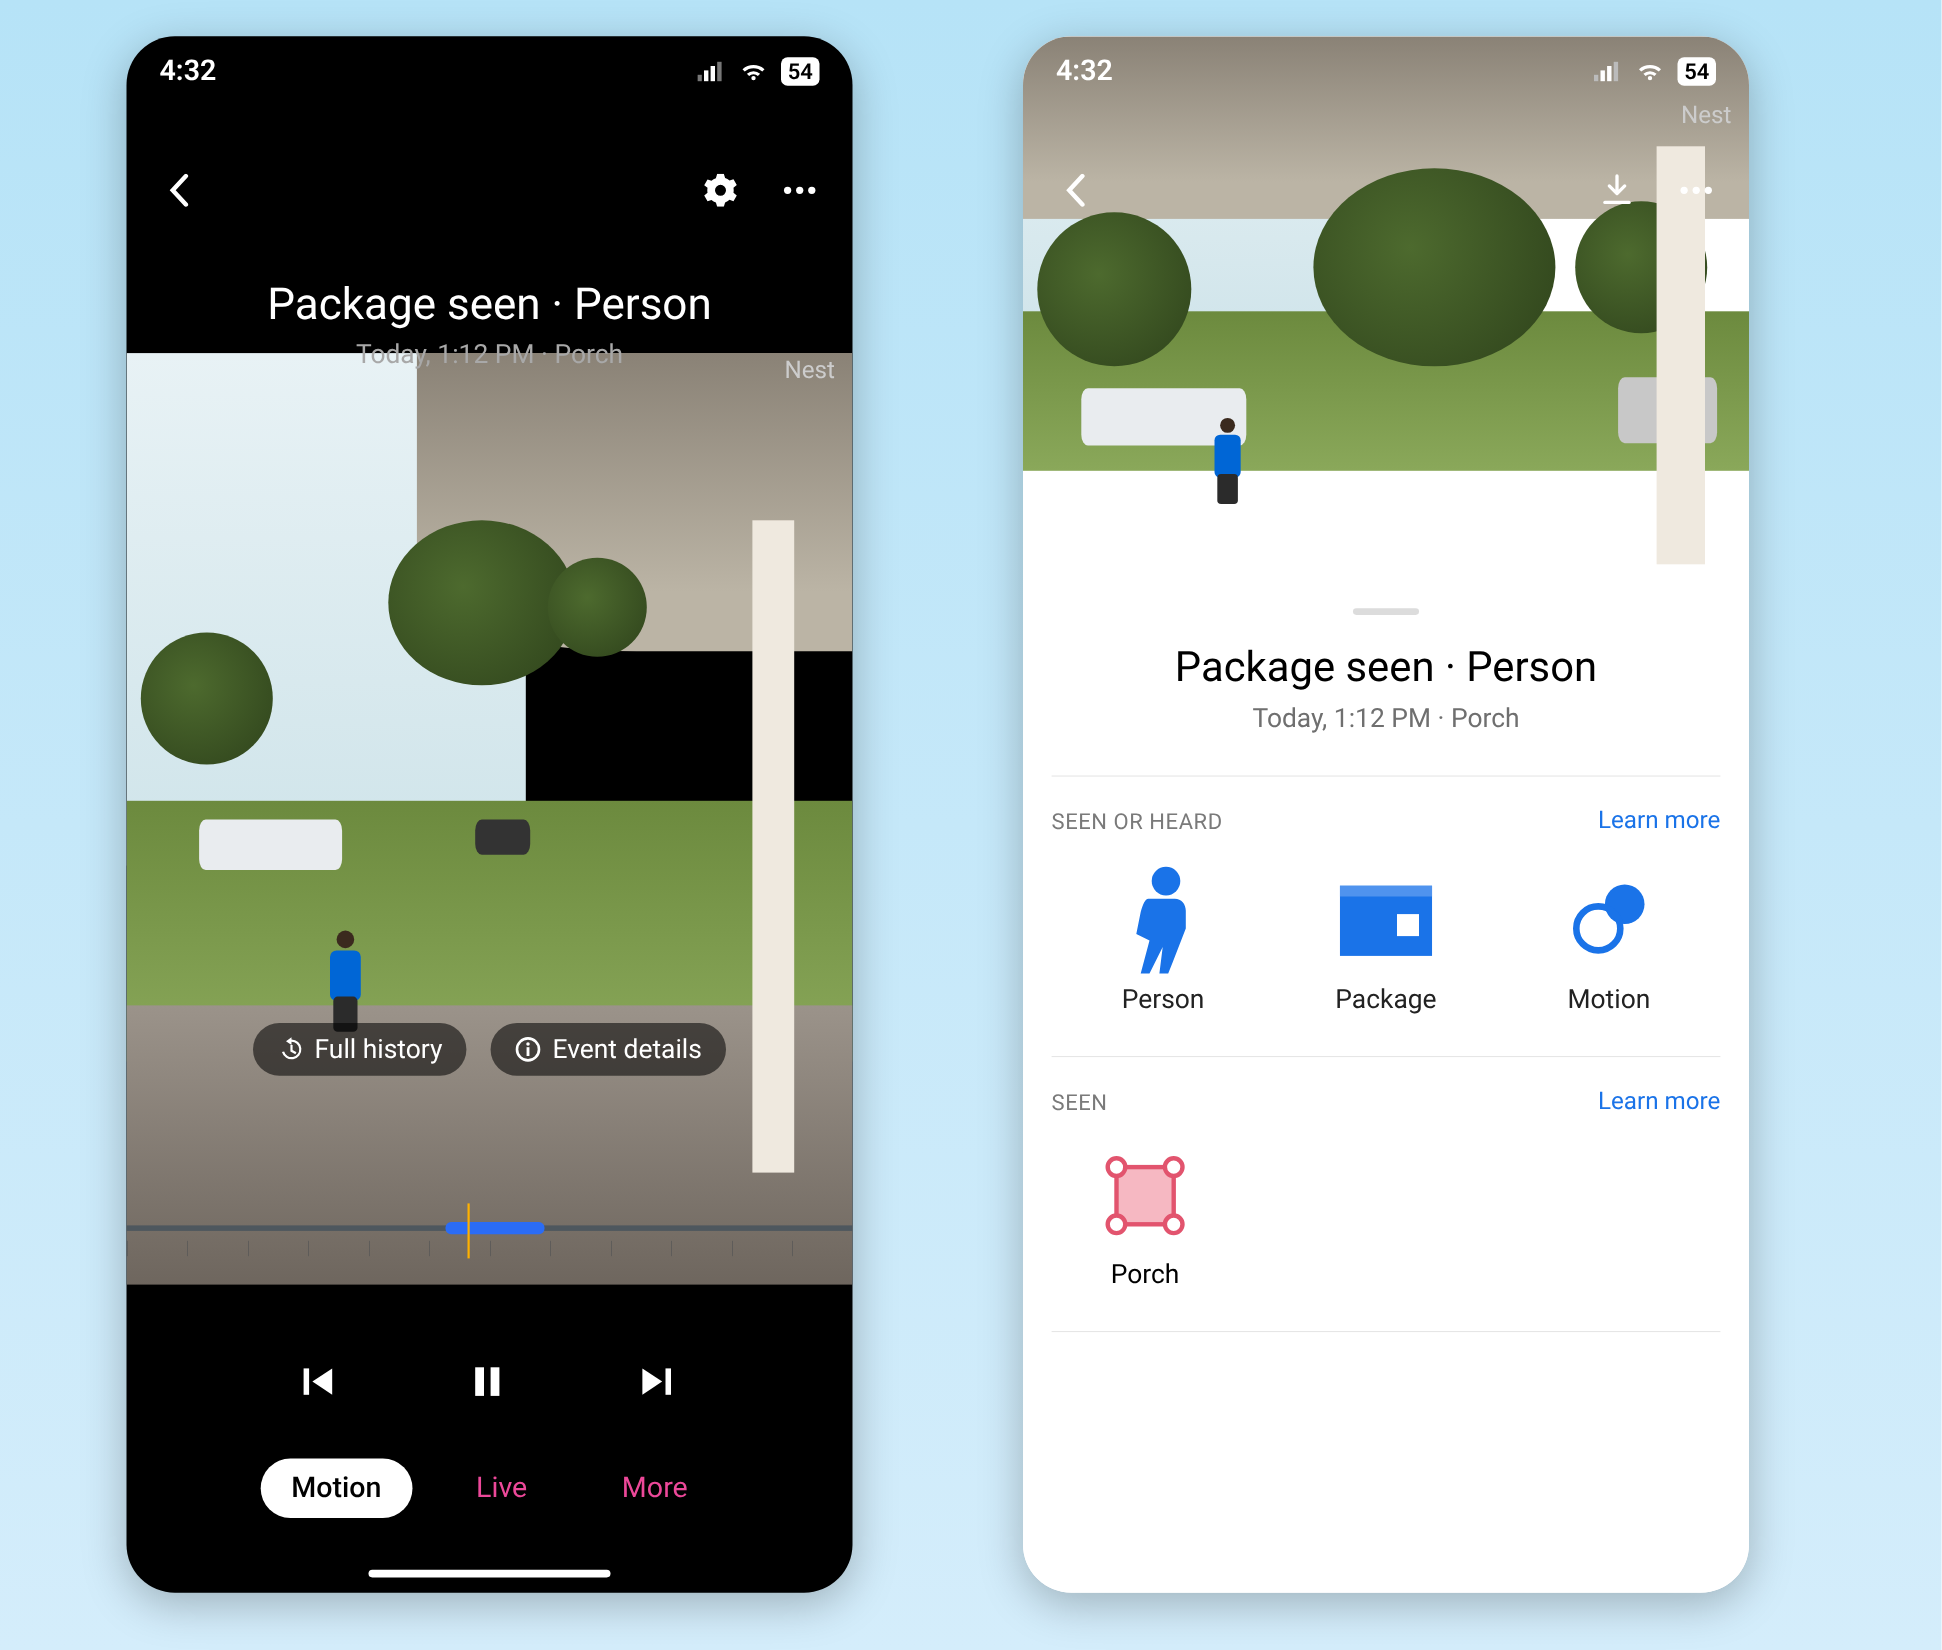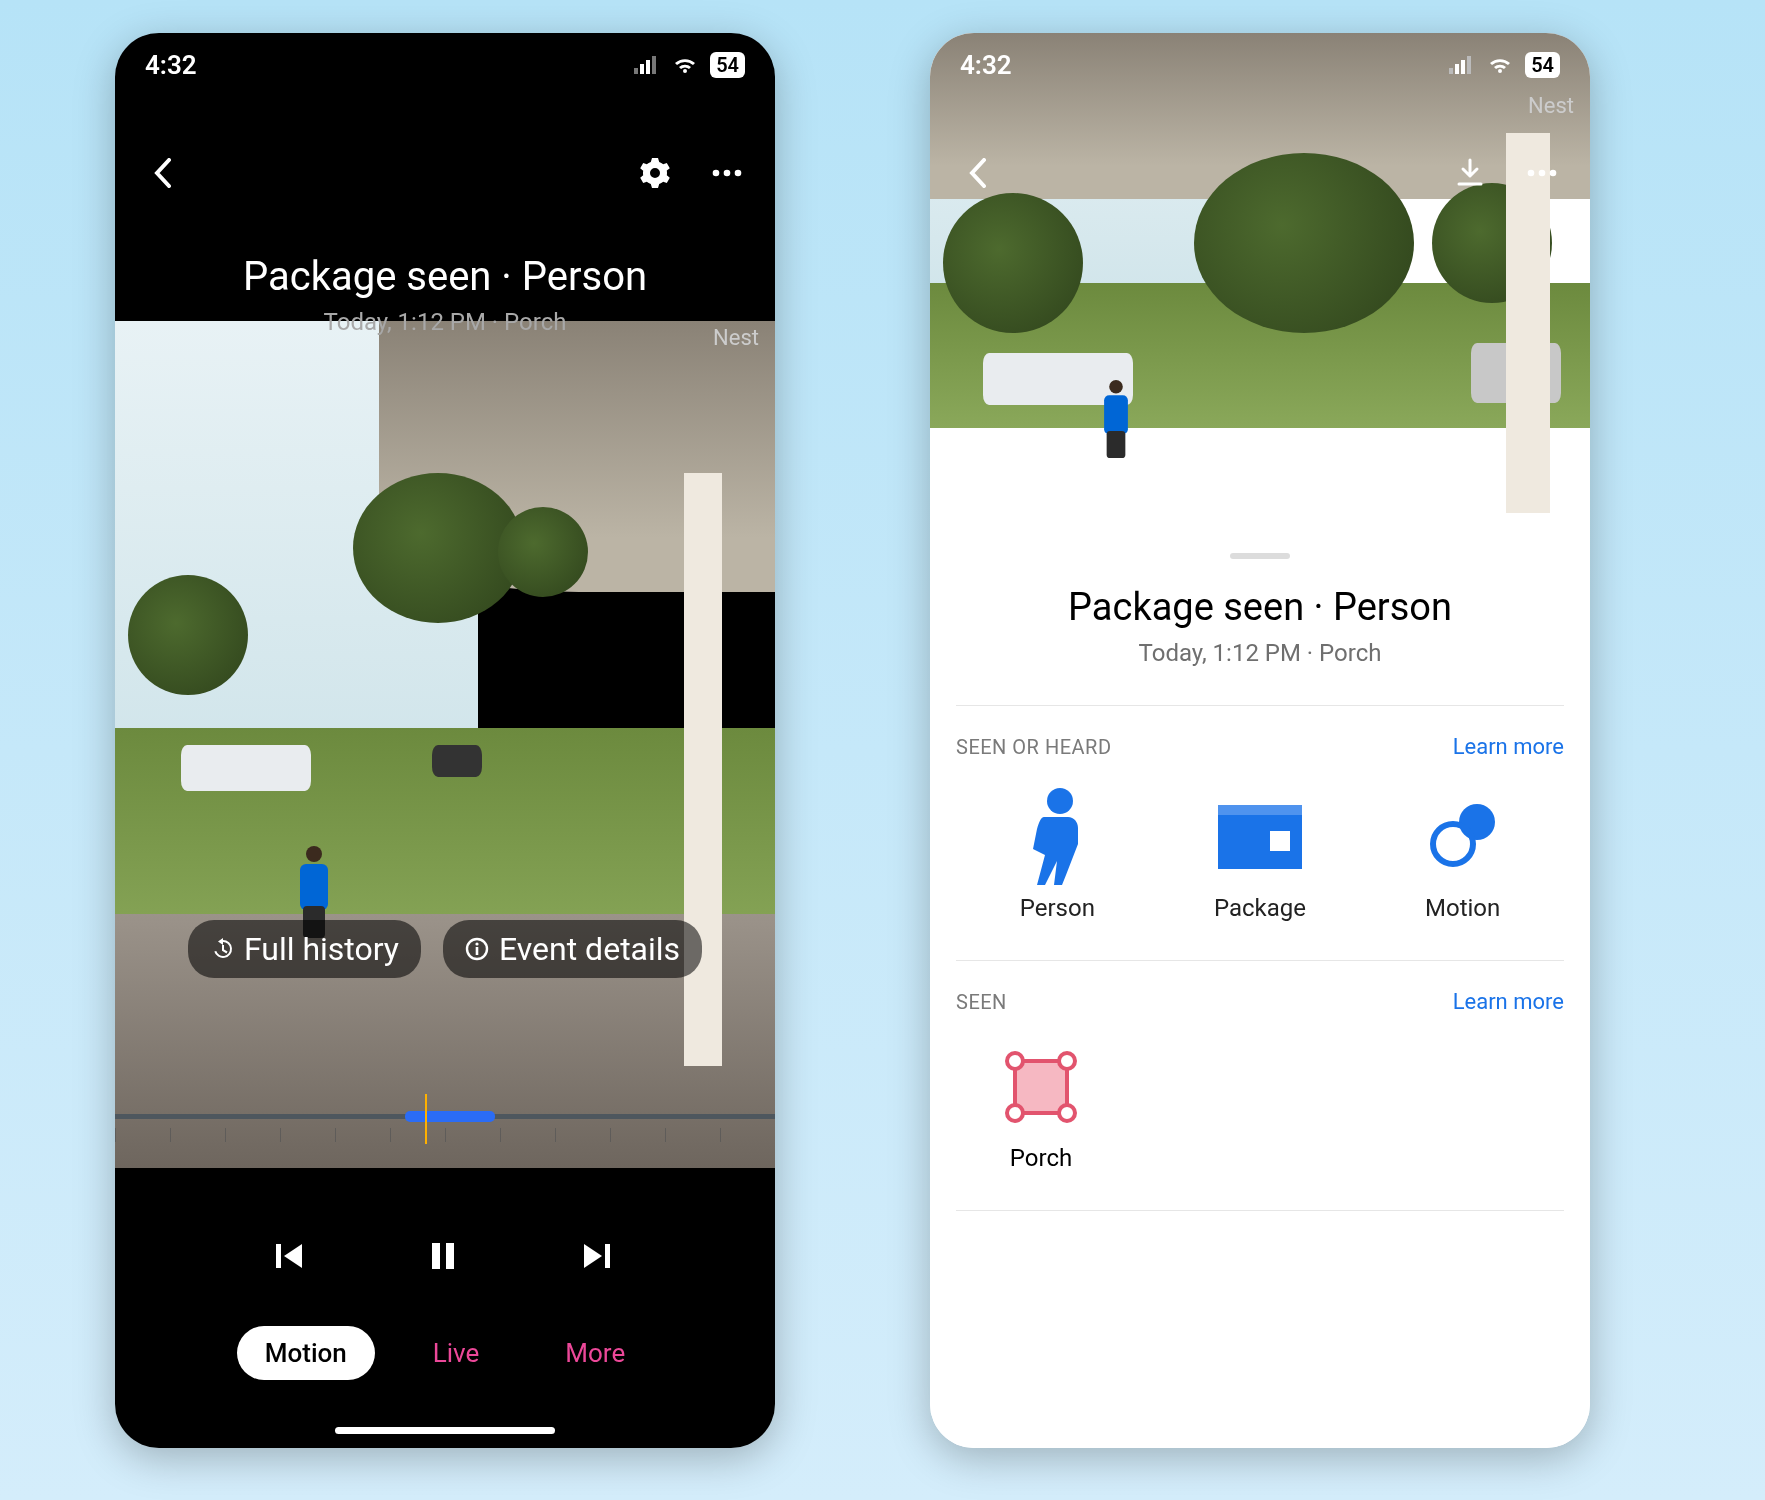--- a/index.html
+++ b/index.html
@@ -48,21 +48,21 @@
 
   .feed-area { position:absolute; top:288px; left:0; right:0; bottom:280px; overflow:hidden; }
   .nest-watermark { position:absolute; top:4px; right:16px; font-size:22px; color:#ccc; z-index:12; }
 
   .pill-row {
     position:absolute; left:0; right:0; bottom:470px;
     display:flex; justify-content:center; gap:22px; z-index:18;
   }
   .pill {
     background:rgba(0,0,0,.55); color:#fff; border-radius:26px;
-    padding:10px 22px; font-size:32px; display:flex; align-items:center; gap:10px; cursor:pointer;
+    padding:10px 22px; font-size:24px; display:flex; align-items:center; gap:10px; cursor:pointer;
   }
 
   .timeline-wrap { position:absolute; left:0; right:0; bottom:300px; z-index:18; text-align:center; }
   .timeline-time { font-size:22px; color:#ddd; margin-bottom:10px; }
   .timeline {
     position:relative; height:64px; width:100%;
   }
   .timeline .track { position:absolute; top:30px; left:0; right:0; height:5px; background:#4e575e; }
   .timeline .clip  { position:absolute; top:27px; height:11px; background:#2b6cf5; border-radius:5px; }
   .timeline .cursor{ position:absolute; top:10px; width:2px; height:50px; background:#ffb100; }

